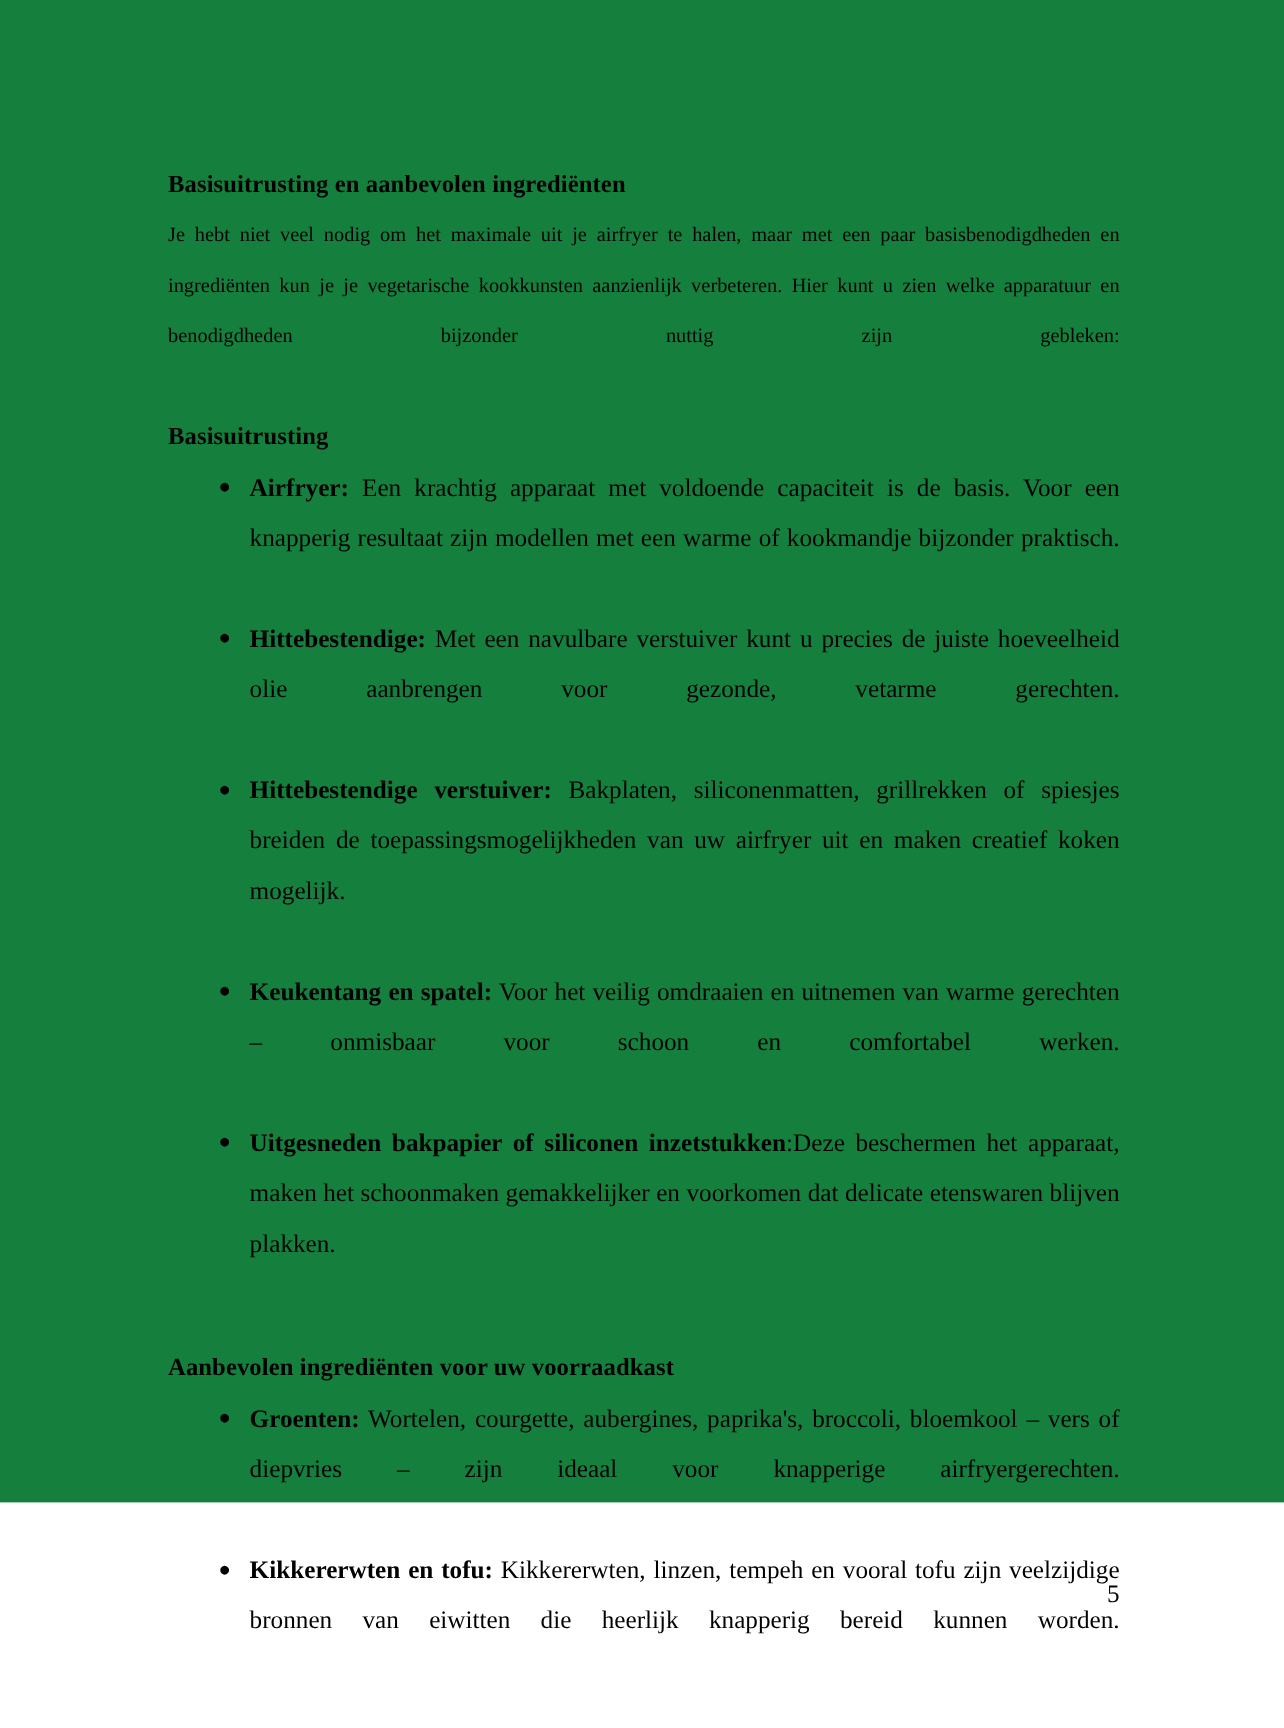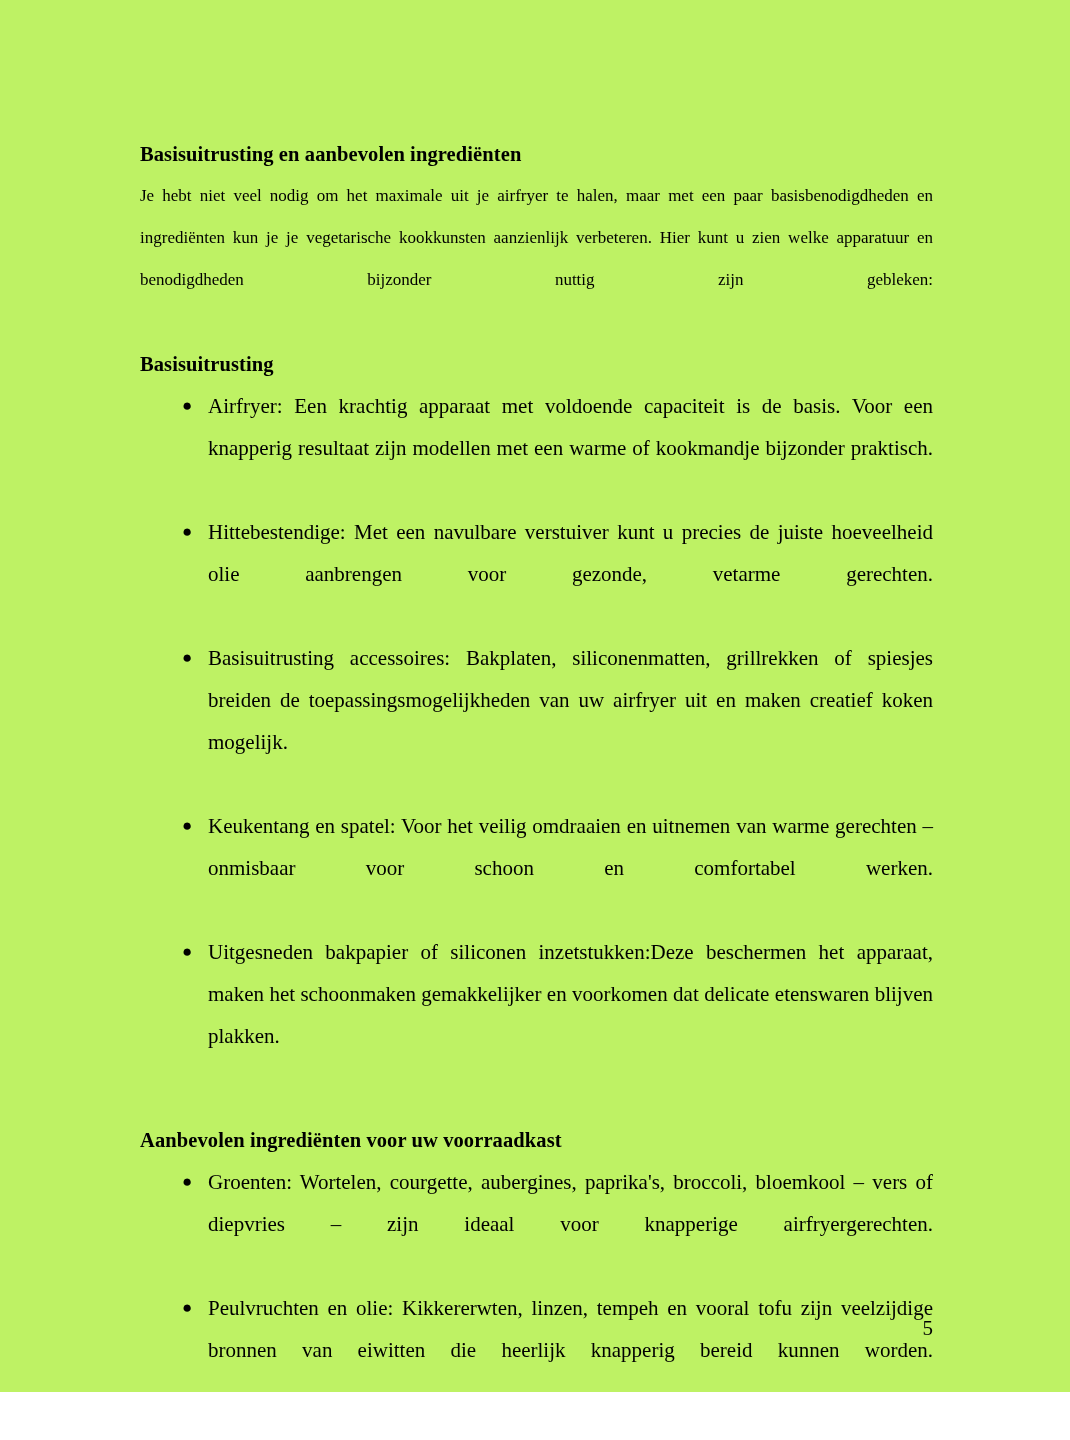--- a/index.html
+++ b/index.html
@@ -11,22 +11,22 @@
     height: 1440px;
     background: #ffffff;
     font-family: "Liberation Serif", "DejaVu Serif", serif;
     color: #000000;
     overflow: hidden;
   }
 
   .page {
     position: relative;
     width: 1070px;
-    height: 1392px;
-    background: #bef264;
+    height: 1252px;
+    background: #15803d;
     box-sizing: border-box;
   }
 
   .content {
     position: absolute;
     left: 140px;
     top: 133px;
     width: 793px;
   }
 
@@ -73,21 +73,21 @@
     left: 42px;
     top: 0;
     width: 10px;
     height: 42px;
     line-height: 42px;
     font-size: 17px;
     text-align: center;
   }
 
   .bullet-item .lead {
-    font-weight: normal;
+    font-weight: bold;
   }
 
   
   .bullet-item::after,
   .para::after {
     content: "";
     display: inline-block;
     width: 100%;
   }
 
@@ -113,38 +113,38 @@
     <h2 class="heading">Basisuitrusting</h2>
 
     <ul class="bullet-list">
       <li class="bullet-item">
         <span class="dot">●</span><span class="lead">Airfryer:</span><span class="text"> Een krachtig apparaat met voldoende capaciteit is de basis. Voor een knapperig resultaat zijn modellen met een warme of kookmandje bijzonder praktisch.</span>
       </li>
       <li class="bullet-item">
         <span class="dot">●</span><span class="lead">Hittebestendige:</span><span class="text"> Met een navulbare verstuiver kunt u precies de juiste hoeveelheid olie aanbrengen voor gezonde, vetarme gerechten.</span>
       </li>
       <li class="bullet-item">
-        <span class="dot">●</span><span class="lead">Basisuitrusting accessoires:</span><span class="text"> Bakplaten, siliconenmatten, grillrekken of spiesjes breiden de toepassingsmogelijkheden van uw airfryer uit en maken creatief koken mogelijk.</span>
+        <span class="dot">●</span><span class="lead">Hittebestendige verstuiver:</span><span class="text"> Bakplaten, siliconenmatten, grillrekken of spiesjes breiden de toepassingsmogelijkheden van uw airfryer uit en maken creatief koken mogelijk.</span>
       </li>
       <li class="bullet-item">
         <span class="dot">●</span><span class="lead">Keukentang en spatel:</span><span class="text"> Voor het veilig omdraaien en uitnemen van warme gerechten – onmisbaar voor schoon en comfortabel werken.</span>
       </li>
       <li class="bullet-item">
         <span class="dot">●</span><span class="lead">Uitgesneden bakpapier of siliconen inzetstukken</span><span class="text">:Deze beschermen het apparaat, maken het schoonmaken gemakkelijker en voorkomen dat delicate etenswaren blijven plakken.</span>
       </li>
     </ul>
 
     <h2 class="heading heading-spaced">Aanbevolen ingrediënten voor uw voorraadkast</h2>
 
     <ul class="bullet-list">
       <li class="bullet-item">
         <span class="dot">●</span><span class="lead">Groenten:</span><span class="text"> Wortelen, courgette, aubergines, paprika's, broccoli, bloemkool – vers of diepvries – zijn ideaal voor knapperige airfryergerechten.</span>
       </li>
       <li class="bullet-item">
-        <span class="dot">●</span><span class="lead">Peulvruchten en olie:</span><span class="text"> Kikkererwten, linzen, tempeh en vooral tofu zijn veelzijdige bronnen van eiwitten die heerlijk knapperig bereid kunnen worden.</span>
+        <span class="dot">●</span><span class="lead">Kikkererwten en tofu:</span><span class="text"> Kikkererwten, linzen, tempeh en vooral tofu zijn veelzijdige bronnen van eiwitten die heerlijk knapperig bereid kunnen worden.</span>
       </li>
 
     </ul>
 
   </div>
 
   <div class="page-number">5</div>
 </div>
 
 </body></html>

